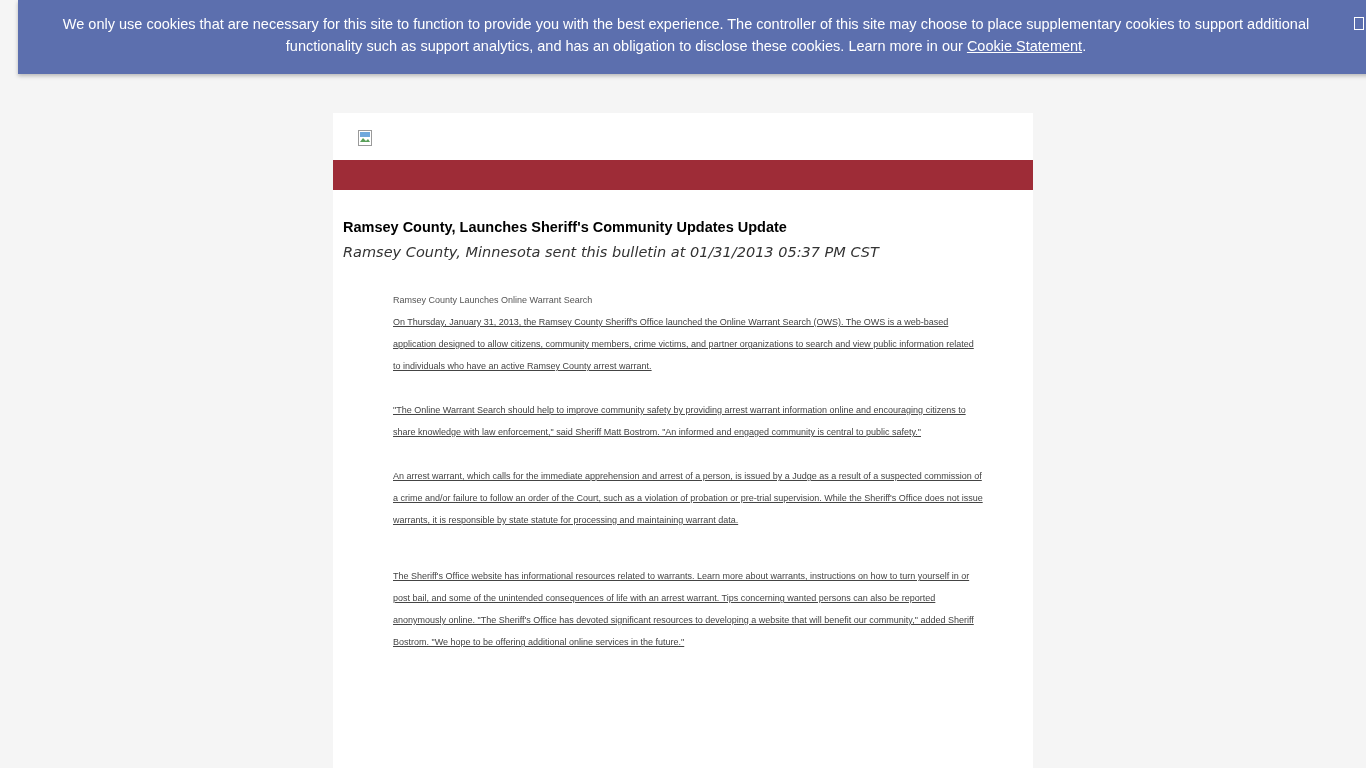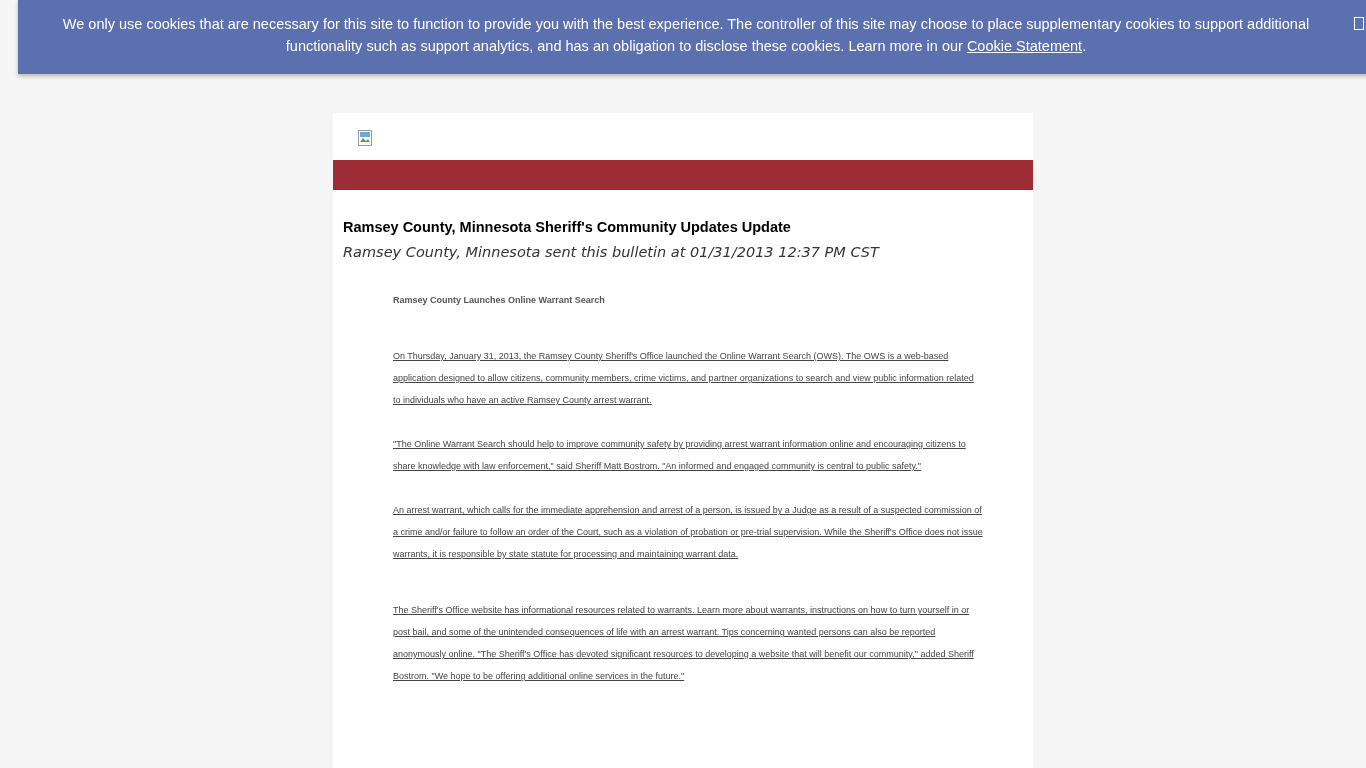--- a/index.html
+++ b/index.html
@@ -80,23 +80,22 @@
     .body {
       position: absolute;
       left: 60px;
       top: 176px;
       width: 590px;
       font-size: 9px;
       color: #444444;
       line-height: 22px;
     }
     .article-title {
-      font-weight: bold;
+      font-weight: normal;
       color: #555555;
-      margin-bottom: 34px;
     }
     .para { margin-bottom: 22px; text-decoration: underline; }
     .para.gap-extra { margin-bottom: 34px; }
     .body a {
       color: #2a6496;
       text-decoration: none;
     }
   </style>
 </head>
 <body>
@@ -110,22 +109,22 @@
   <div class="logo-area">
     <svg class="broken-img" viewBox="0 0 16 16">
       <rect x="0.5" y="0.5" width="13" height="15" fill="#fff" stroke="#9a9a9a"></rect>
       <path d="M2 12 L5 8 L8 11 L10 9 L12 12 Z" fill="#5aa05a"></path>
       <rect x="2" y="2" width="10" height="5" fill="#6fa8dc"></rect>
     </svg>
   </div>
   <div class="red-bar"></div>
 
   <div class="bulletin-head">
-    <div class="bulletin-title">Ramsey County, Minnesota Sheriff's Community Updates Update</div>
-    <div class="bulletin-sent">Ramsey County, Minnesota sent this bulletin at 01/31/2013 12:37 PM CST</div>
+    <div class="bulletin-title">Ramsey County, Launches Sheriff's Community Updates Update</div>
+    <div class="bulletin-sent">Ramsey County, Minnesota sent this bulletin at 01/31/2013 05:37 PM CST</div>
   </div>
 
   <div class="body">
     <div class="article-title">Ramsey County Launches Online Warrant Search</div>
     <p class="para">On Thursday, January 31, 2013, the Ramsey County Sheriff's Office launched the Online Warrant Search (OWS).  The OWS is a web-based application designed to allow citizens, community members, crime victims, and partner organizations to search and view public information related to individuals who have an active Ramsey County arrest warrant.</p>
     <p class="para">"The Online Warrant Search should help to improve community safety by providing arrest warrant information online and encouraging citizens to share knowledge with law enforcement," said Sheriff Matt Bostrom. "An informed and engaged community is central to public safety."</p>
     <p class="para gap-extra">An arrest warrant, which calls for the immediate apprehension and arrest of a person, is issued by a Judge as a result of a suspected commission of a crime and/or failure to follow an order of the Court, such as a violation of probation or pre-trial supervision.  While the Sheriff's Office does not issue warrants, it is responsible by state statute for processing and maintaining warrant data.</p>
     <p class="para gap-extra">The Sheriff's Office website has informational resources related to warrants.  Learn more about warrants, instructions on how to turn yourself in or post bail, and some of the unintended consequences of life with an arrest warrant.  Tips concerning wanted persons can also be reported anonymously online.  "The Sheriff's Office has devoted significant resources to developing a website that will benefit our community," added Sheriff Bostrom. "We hope to be offering additional online services in the future."</p>
   </div>
 </div>

